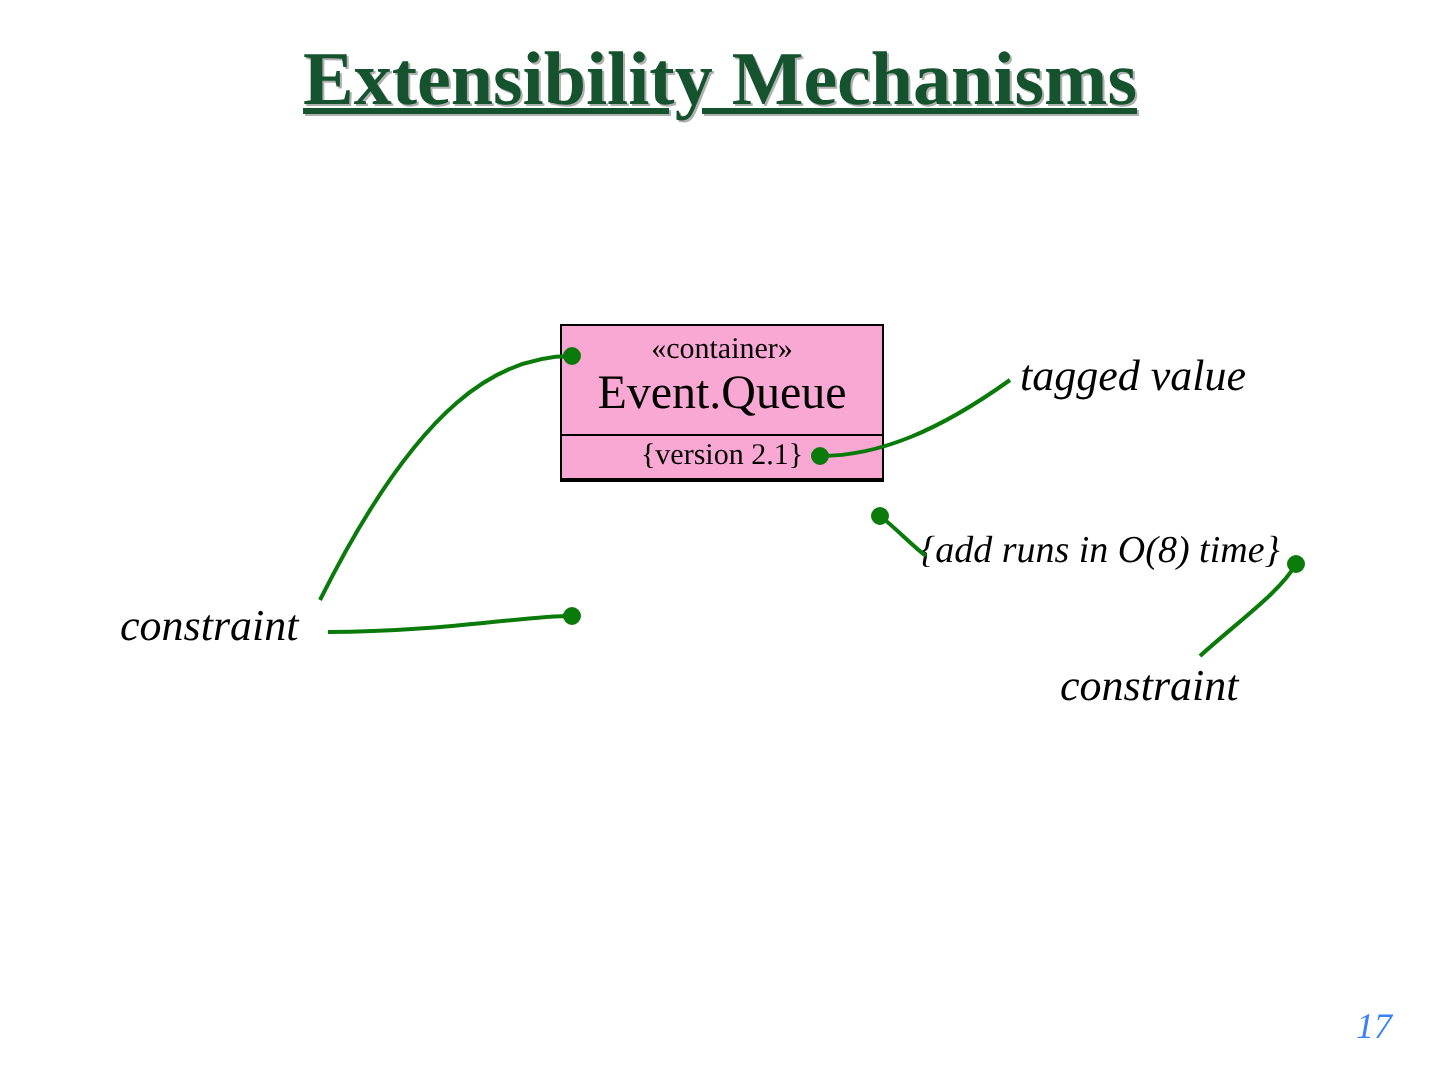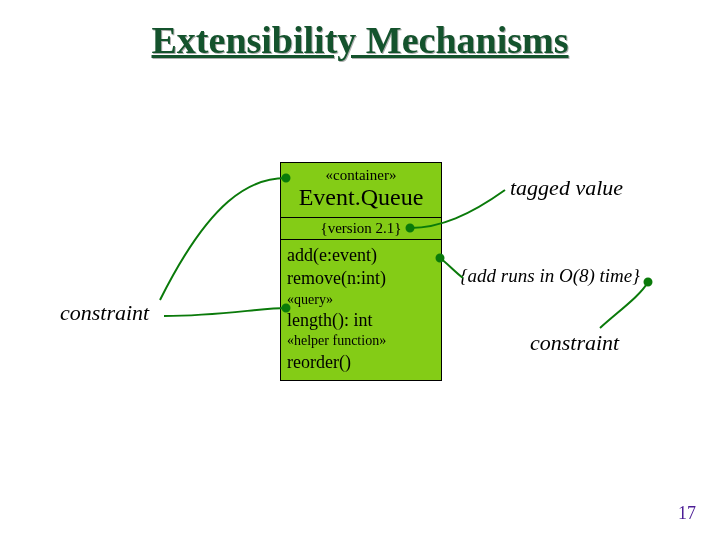--- a/index.html
+++ b/index.html
@@ -28,21 +28,21 @@
     color: #14532d;
     text-decoration: underline;
     text-shadow: 1px 1px 0 #b0b0b0;
   }
   .uml-box {
     position: absolute;
     left: 280px;
     top: 162px;
     width: 160px;
     border: 1px solid #000;
-    background: #84cc16;
+    background: #f9a8d4;
   }
   .uml-head {
     text-align: center;
     border-bottom: 1px solid #000;
     padding: 4px 4px 6px 4px;
   }
   .uml-head .stereo {
     font-size: 15px;
   }
   .uml-head .name {
@@ -68,21 +68,22 @@
     position: absolute;
     font-size: 22px;
     color: #000;
     font-style: italic;
   }
   .page-num {
     position: absolute;
     right: 24px;
     bottom: 16px;
     font-size: 18px;
-    color: #4c1d95;
+    color: #3b82f6;
+    font-style: italic;
   }
   svg.overlay {
     position: absolute;
     left: 0;
     top: 0;
     width: 720px;
     height: 540px;
     pointer-events: none;
   }
 </style>
@@ -92,28 +93,20 @@
 <div class="slide">
 
   <div class="title">Extensibility Mechanisms</div>
 
   <div class="uml-box">
     <div class="uml-head">
       <div class="stereo">«container»</div>
       <div class="name">Event.Queue</div>
     </div>
     <div class="uml-tag">{version 2.1}</div>
-    <div class="uml-ops">
-      <div>add(e:event)</div>
-      <div>remove(n:int)</div>
-      <div class="small">«query»</div>
-      <div>length(): int</div>
-      <div class="small">«helper function»</div>
-      <div>reorder()</div>
-    </div>
   </div>
 
   <div class="label" style="left:60px; top:300px;">constraint</div>
   <div class="label" style="left:510px; top:175px;">tagged value</div>
   <div class="label" style="left:460px; top:265px; font-size:19px;">{add runs in O(8) time}</div>
   <div class="label" style="left:530px; top:330px;">constraint</div>
 
   <div class="page-num">17</div>
 
   <svg class="overlay" viewBox="0 0 720 540">

